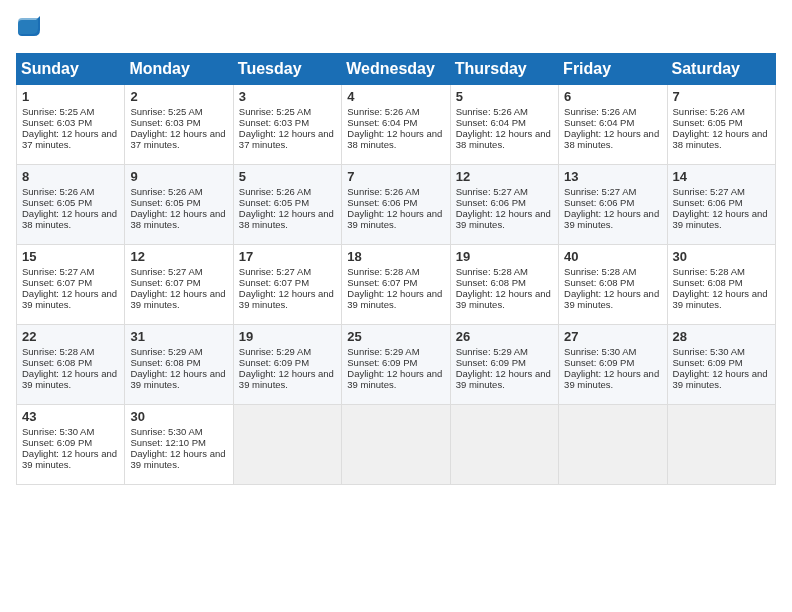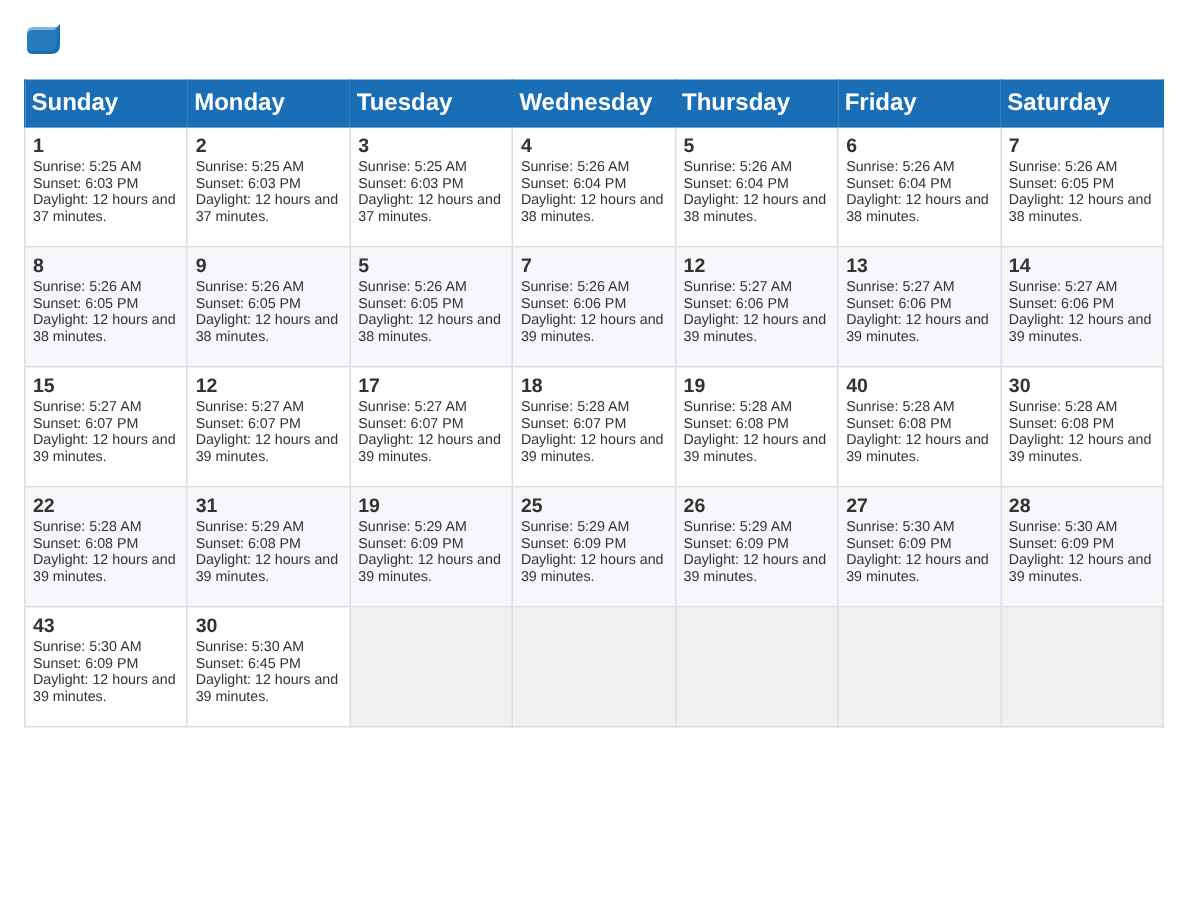--- a/index.html
+++ b/index.html
@@ -147,21 +147,21 @@
         <td><span class="day-number">22</span><span>Sunrise: 5:28 AM</span><br><span>Sunset: 6:08 PM</span><br><span>Daylight: 12 hours and 39 minutes.</span></td>
         <td><span class="day-number">31</span><span>Sunrise: 5:29 AM</span><br><span>Sunset: 6:08 PM</span><br><span>Daylight: 12 hours and 39 minutes.</span></td>
         <td><span class="day-number">19</span><span>Sunrise: 5:29 AM</span><br><span>Sunset: 6:09 PM</span><br><span>Daylight: 12 hours and 39 minutes.</span></td>
         <td><span class="day-number">25</span><span>Sunrise: 5:29 AM</span><br><span>Sunset: 6:09 PM</span><br><span>Daylight: 12 hours and 39 minutes.</span></td>
         <td><span class="day-number">26</span><span>Sunrise: 5:29 AM</span><br><span>Sunset: 6:09 PM</span><br><span>Daylight: 12 hours and 39 minutes.</span></td>
         <td><span class="day-number">27</span><span>Sunrise: 5:30 AM</span><br><span>Sunset: 6:09 PM</span><br><span>Daylight: 12 hours and 39 minutes.</span></td>
         <td><span class="day-number">28</span><span>Sunrise: 5:30 AM</span><br><span>Sunset: 6:09 PM</span><br><span>Daylight: 12 hours and 39 minutes.</span></td>
       </tr>
       <tr>
         <td><span class="day-number">43</span><span>Sunrise: 5:30 AM</span><br><span>Sunset: 6:09 PM</span><br><span>Daylight: 12 hours and 39 minutes.</span></td>
-        <td><span class="day-number">30</span><span>Sunrise: 5:30 AM</span><br><span>Sunset: 6:45 PM</span><br><span>Daylight: 12 hours and 39 minutes.</span></td>
+        <td><span class="day-number">30</span><span>Sunrise: 5:30 AM</span><br><span>Sunset: 12:10 PM</span><br><span>Daylight: 12 hours and 39 minutes.</span></td>
         <td class="empty-cell"></td>
         <td class="empty-cell"></td>
         <td class="empty-cell"></td>
         <td class="empty-cell"></td>
         <td class="empty-cell"></td>
       </tr>
     </tbody>
 </table>
 
 </body></html>

